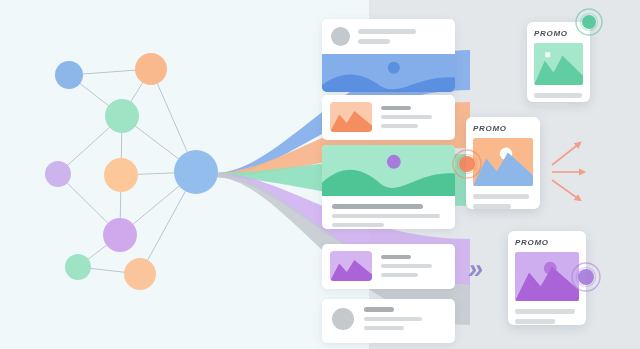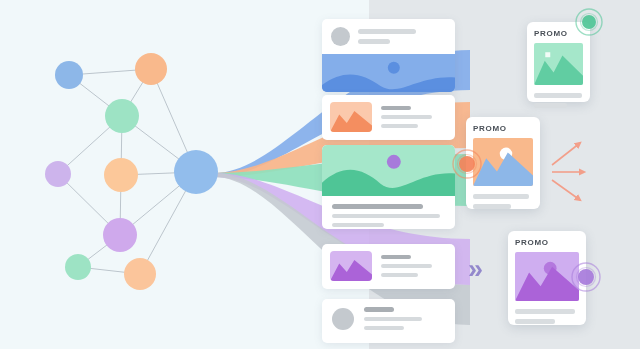--- a/index.html
+++ b/index.html
@@ -2,21 +2,21 @@
 <html><head>
 <meta charset="utf-8">
 <style>
   * { margin:0; padding:0; box-sizing:border-box; }
   html,body { width:640px; height:349px; overflow:hidden; }
   body {
     font-family:"Liberation Sans", sans-serif;
     background:#eef5f8;
     position:relative;
   }
-  #stage { position:absolute; inset:0; width:584px; height:349px; }
+  #stage { position:absolute; inset:0; width:584px; height:349px;font-style:italic; }
 
   
   .bg-left  { position:absolute; left:0; top:0; width:369px; height:349px; background:#f1f8fa; }
   .bg-right { position:absolute; left:369px; top:0; width:271px; height:349px; background:#e3e7ea; }
 
   
   .layer { position:absolute; left:0; top:0; width:640px; height:349px; }
   .layer-ribbons { z-index:2; }
   .layer-network { z-index:3; }
 

